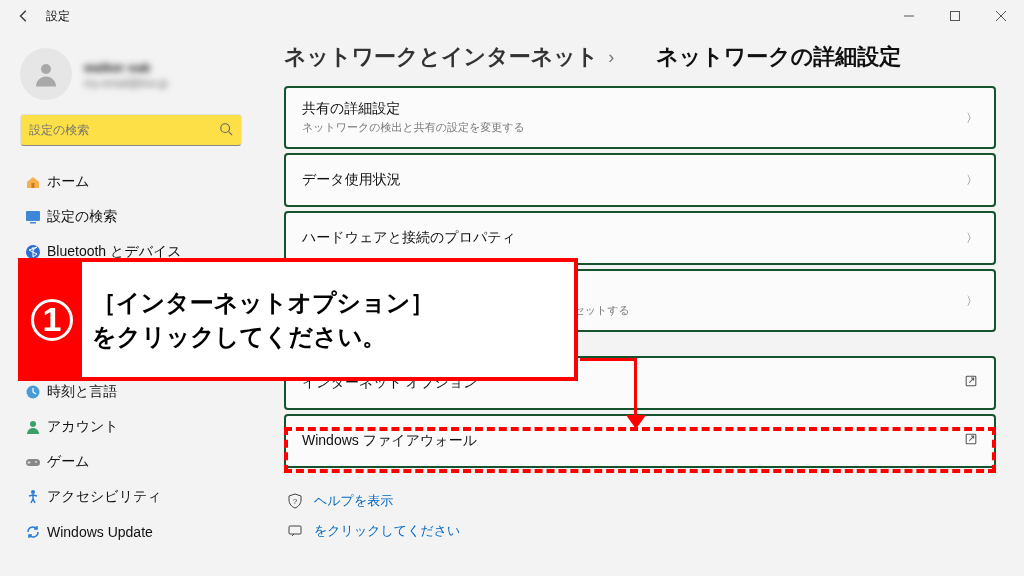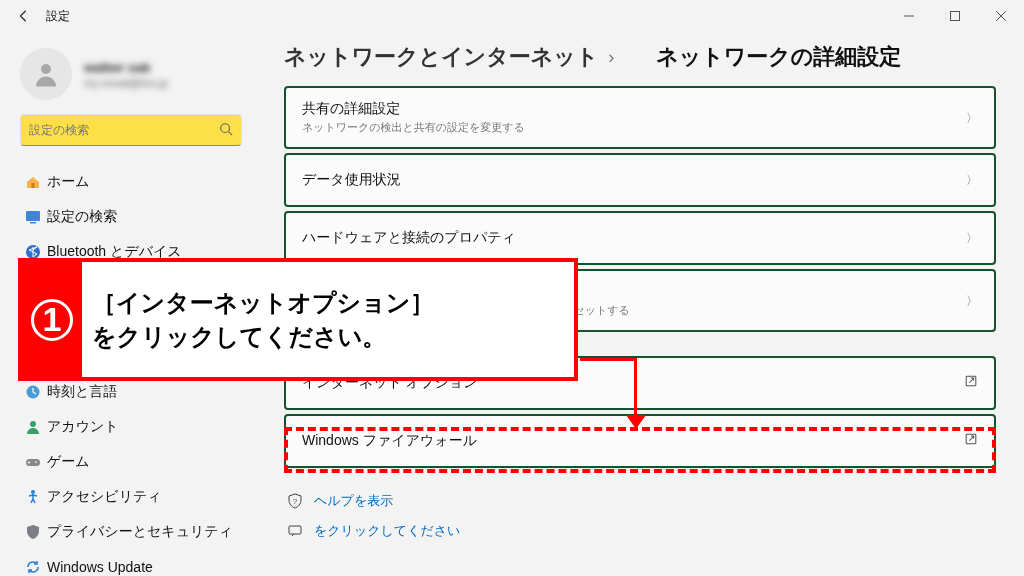--- a/index.html
+++ b/index.html
@@ -204,28 +204,20 @@
           <span>ゲーム</span>
         </div>
       <div class="nav-item">
           <span class="nav-icon">
             <svg viewBox="0 0 16 16" width="16" height="16">
               <circle cx="8" cy="3" r="2" fill="#2a7dd4"></circle>
               <path d="M8 5v5M4 7l4-1 4 1M6 14l2-4 2 4" stroke="#2a7dd4" stroke-width="1.5" fill="none"></path>
             </svg>
           </span>
           <span>アクセシビリティ</span>
-        </div>
-      <div class="nav-item">
-          <span class="nav-icon">
-            <svg viewBox="0 0 16 16" width="16" height="16">
-              <path d="M8 1l6 2v4c0 4-3 7-6 8-3-1-6-4-6-8V3z" fill="#7a7f88"></path>
-            </svg>
-          </span>
-          <span>プライバシーとセキュリティ</span>
         </div>
       <div class="nav-item">
           <span class="nav-icon">
             <svg viewBox="0 0 16 16" width="16" height="16">
               <path d="M3 8a5 5 0 0 1 9-3M13 8a5 5 0 0 1-9 3" stroke="#2a7dd4" stroke-width="1.5" fill="none"></path>
               <path d="M12 2v3h-3M4 14v-3h3" stroke="#2a7dd4" stroke-width="1.5" fill="none"></path>
             </svg>
           </span>
           <span>Windows Update</span>
         </div>

